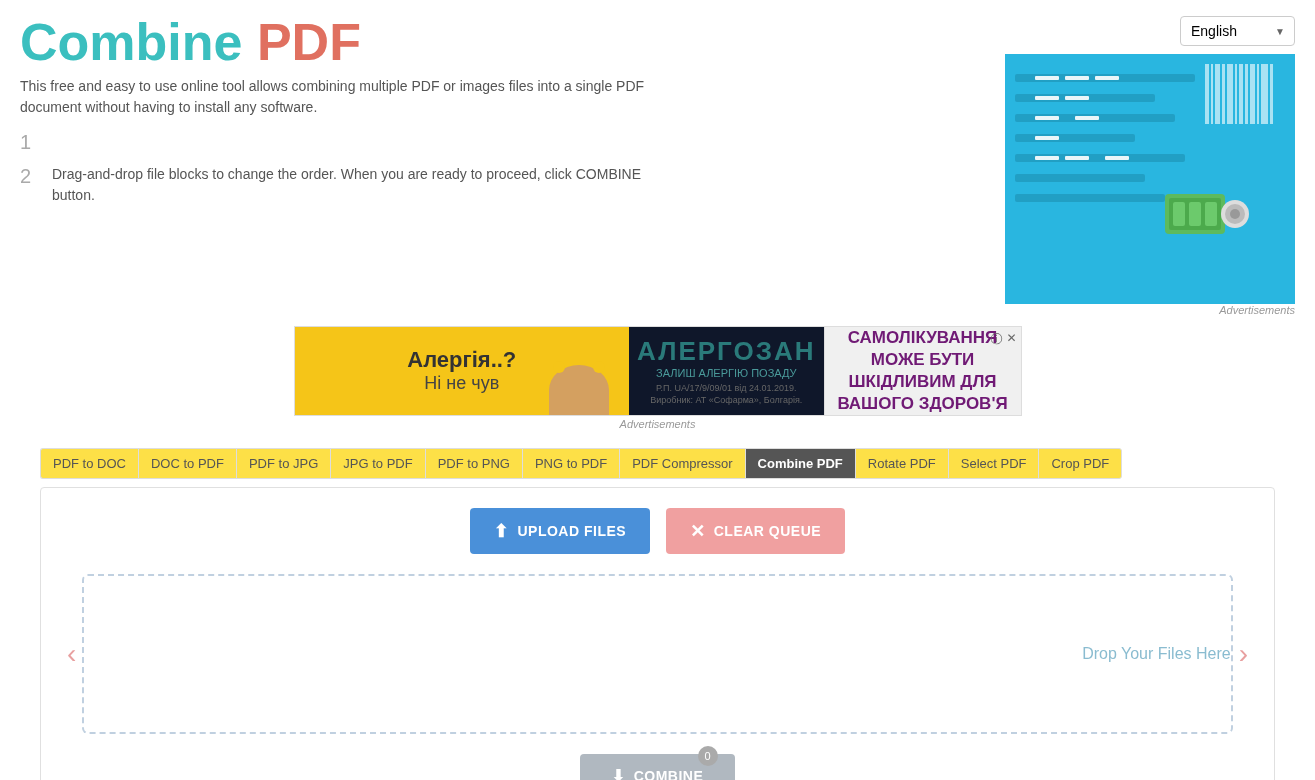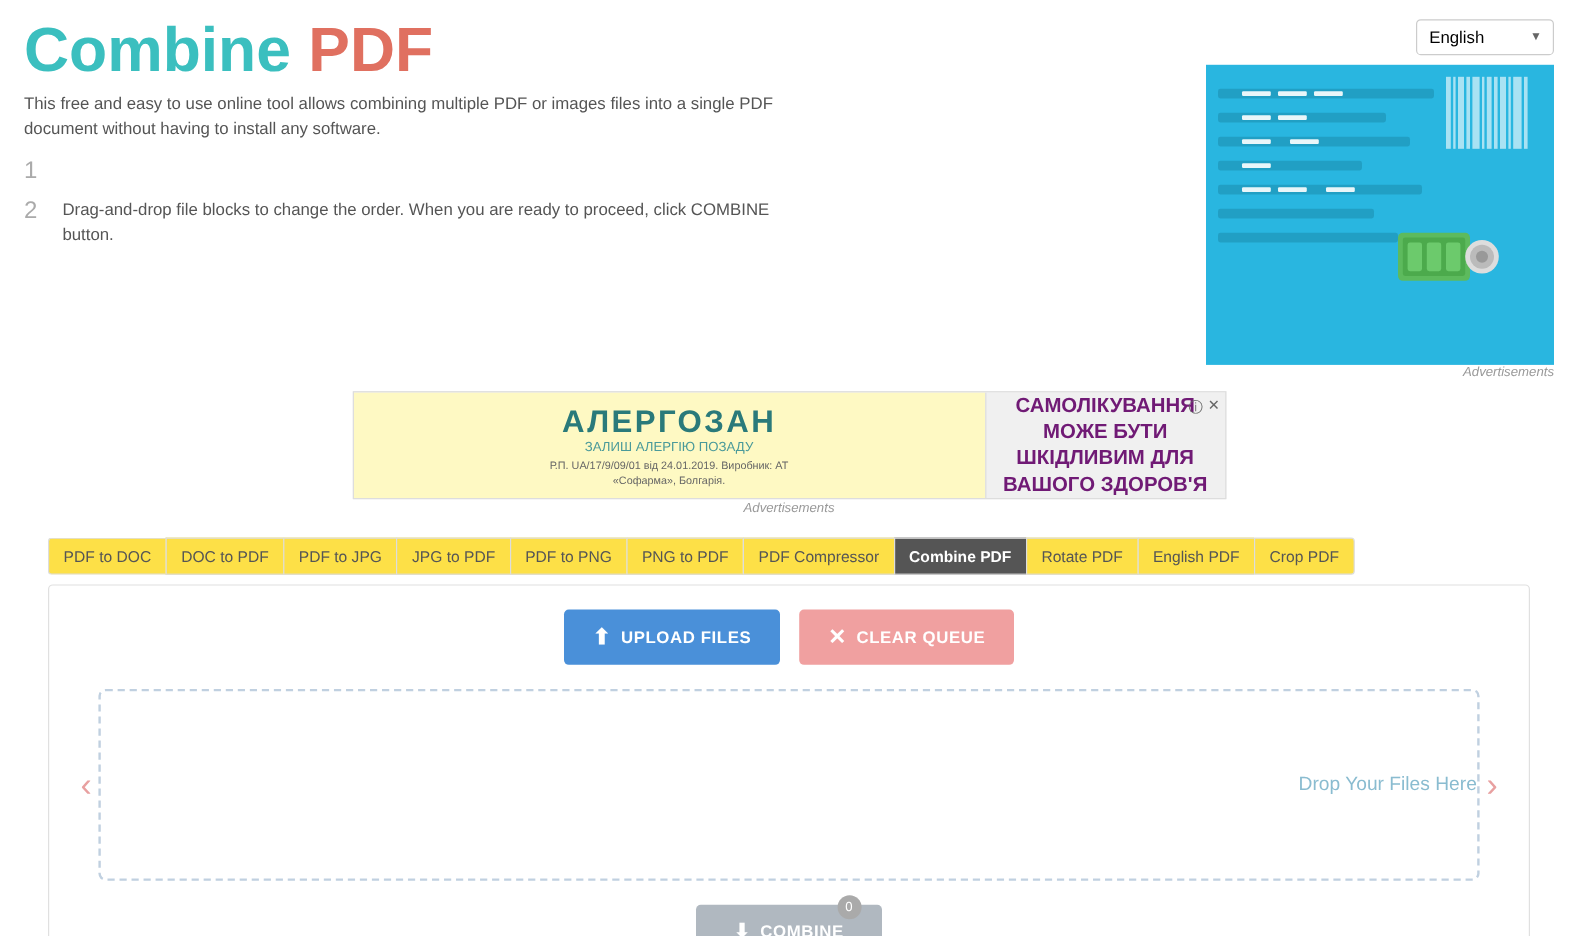--- a/index.html
+++ b/index.html
@@ -371,22 +371,32 @@
         </svg>
       </div>
       <div class="ad-top-label">Advertisements</div>
     </div>
   </div>
 
   <div class="main-content">
     <div class="ad-mid-container">
       <div class="ad-mid-box">
 
-
-        <div style="flex:1; background:#fef9c3; display:flex; flex-direction:column; align-items:center; justify-content:center; padding:8px;">
+        <div style="width:340px; background:#f5c518; display:flex; flex-direction:column; align-items:center; justify-content:center; padding:8px; position:relative;">
+          <div style="font-size:22px; font-weight:bold; color:#333; line-height:1.1;">Алергія..?</div>
+          <div style="font-size:18px; color:#444;">Ні не чув</div>
+          <div style="position:absolute; top:4px; left:4px; font-size:10px; color:#666;"></div>
+
+          <div style="width:60px; height:50px; background:#d4a060; border-radius:50% 50% 0 0; position:absolute; right:20px; bottom:0;">
+            <div style="width:12px; height:12px; background:#f5c518; border-radius:50%; position:absolute; top:-4px; left:4px;"></div>
+            <div style="width:12px; height:12px; background:#f5c518; border-radius:50%; position:absolute; top:-4px; right:4px;"></div>
+          </div>
+        </div>
+
+        <div style="flex:1; background:#0f172a; display:flex; flex-direction:column; align-items:center; justify-content:center; padding:8px;">
           <div style="font-size:26px; font-weight:bold; color:#2a7a7a; letter-spacing:2px;">АЛЕРГОЗАН</div>
           <div style="font-size:11px; color:#4a9a9a; text-align:center;">ЗАЛИШ АЛЕРГІЮ ПОЗАДУ</div>
           <div style="font-size:9px; color:#666; text-align:center; margin-top:4px; max-width:200px; line-height:1.3;">Р.П. UA/17/9/09/01 від 24.01.2019. Виробник: АТ «Софарма», Болгарія.</div>
         </div>
 
         <div style="width:200px; background:#f0f0f0; display:flex; flex-direction:column; align-items:center; justify-content:center; padding:8px; border-left:1px solid #ddd;">
           <div style="font-size:17px; font-weight:bold; color:#701a75; line-height:1.3; text-align:center;">САМОЛІКУВАННЯ МОЖЕ БУТИ ШКІДЛИВИМ ДЛЯ ВАШОГО ЗДОРОВ'Я</div>
         </div>
         <span class="ad-info-i">ⓘ</span>
         <span class="ad-close-x">✕</span>
@@ -397,21 +407,21 @@
     <div class="nav-tabs">
       <div class="nav-tab">PDF to DOC</div>
       <div class="nav-tab">DOC to PDF</div>
       <div class="nav-tab">PDF to JPG</div>
       <div class="nav-tab">JPG to PDF</div>
       <div class="nav-tab">PDF to PNG</div>
       <div class="nav-tab">PNG to PDF</div>
       <div class="nav-tab">PDF Compressor</div>
       <div class="nav-tab active">Combine PDF</div>
       <div class="nav-tab">Rotate PDF</div>
-      <div class="nav-tab">English PDF</div>
+      <div class="nav-tab">Select PDF</div>
       <div class="nav-tab" style="border-right:1px solid #ddd; border-radius:0 3px 3px 0;">Crop PDF</div>
     </div>
 
     <div class="tool-area">
 
       <div class="btn-row">
         <button class="btn-upload">
           <span style="font-size:18px;">⬆</span>
           <span>UPLOAD FILES</span>
         </button>

